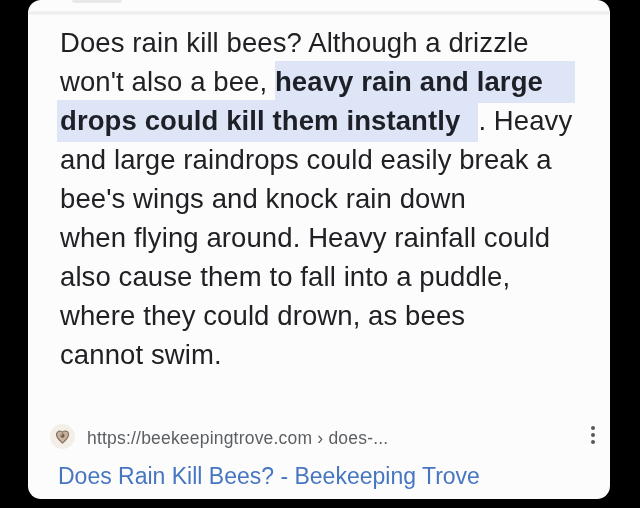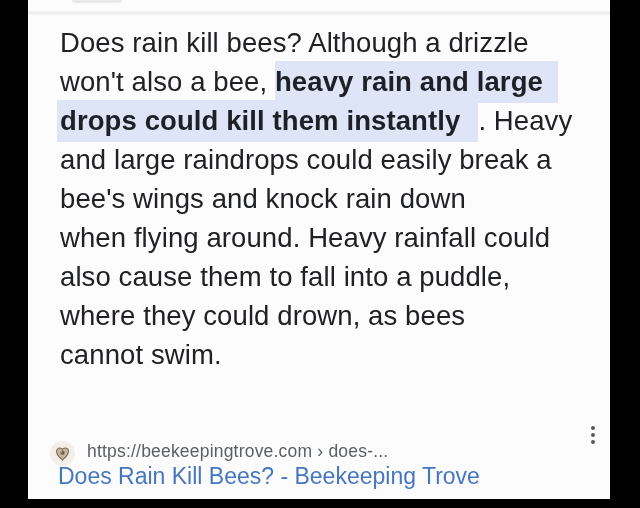--- a/index.html
+++ b/index.html
@@ -31,20 +31,21 @@
   .letterbox.right { right: 0; top: 0; width: 30px; height: 508px; }
   .letterbox.bottom{ left: 0; bottom: 0; width: 640px; height: 9px; }
   .content {
     position: absolute;
     left: 28px;
     top: 0;
     width: 582px;
     height: 499px;
     background: var(--surface);
     overflow: hidden;
+    border-radius: 13px;
   }
   .top-smudge {
     position: absolute;
     left: 44px; top: 0;
     width: 50px; height: 3px;
     background: #e9e9e9;
     border-radius: 0 0 3px 3px;
   }
   .top-divider {
     position: absolute;
@@ -63,30 +64,30 @@
     color: var(--body-text);
   }
   .tline { white-space: nowrap; }
   .hl {
     font-weight: 700;
     color: #1d2027;
     background: var(--highlight-bg);
     padding-top: 5px;
     padding-bottom: 6px;
   }
-  .hl.hl-line-end   { padding-right: 15px; }
+  .hl.hl-line-end   { padding-right: 32px; }
   .hl.hl-line-start { margin-left: -3px; padding-left: 3px; padding-right: 18px; }
   .source-row {
     position: absolute;
     left: 22px;
-    top: 441px;
+    top: 417px;
     width: 544px;
     height: 32px;
     display: flex;
-    align-items: flex-start;
+    align-items: flex-end;
     cursor: pointer;
   }
   .favicon {
     width: 25px;
     height: 25px;
     border-radius: 50%;
     background: #f3efe8;
     display: flex;
     align-items: center;
     justify-content: center;

